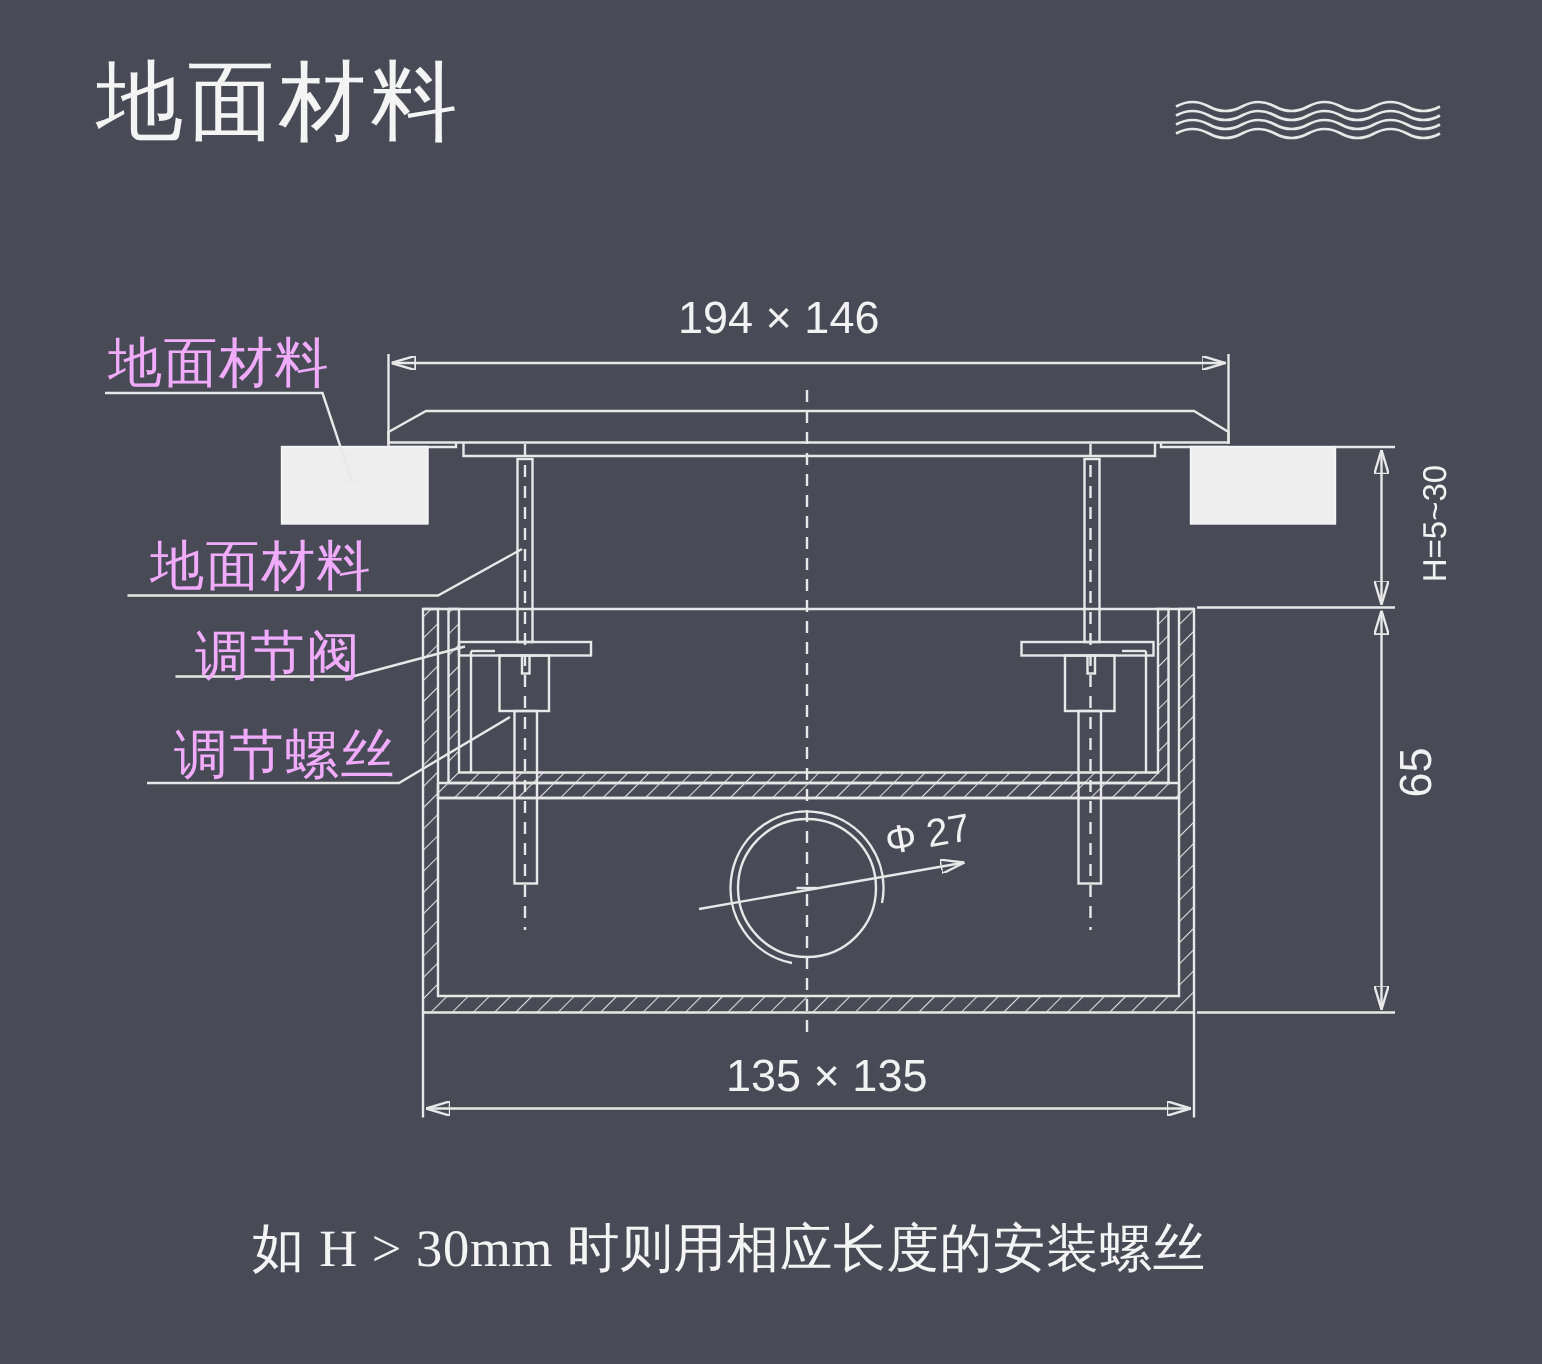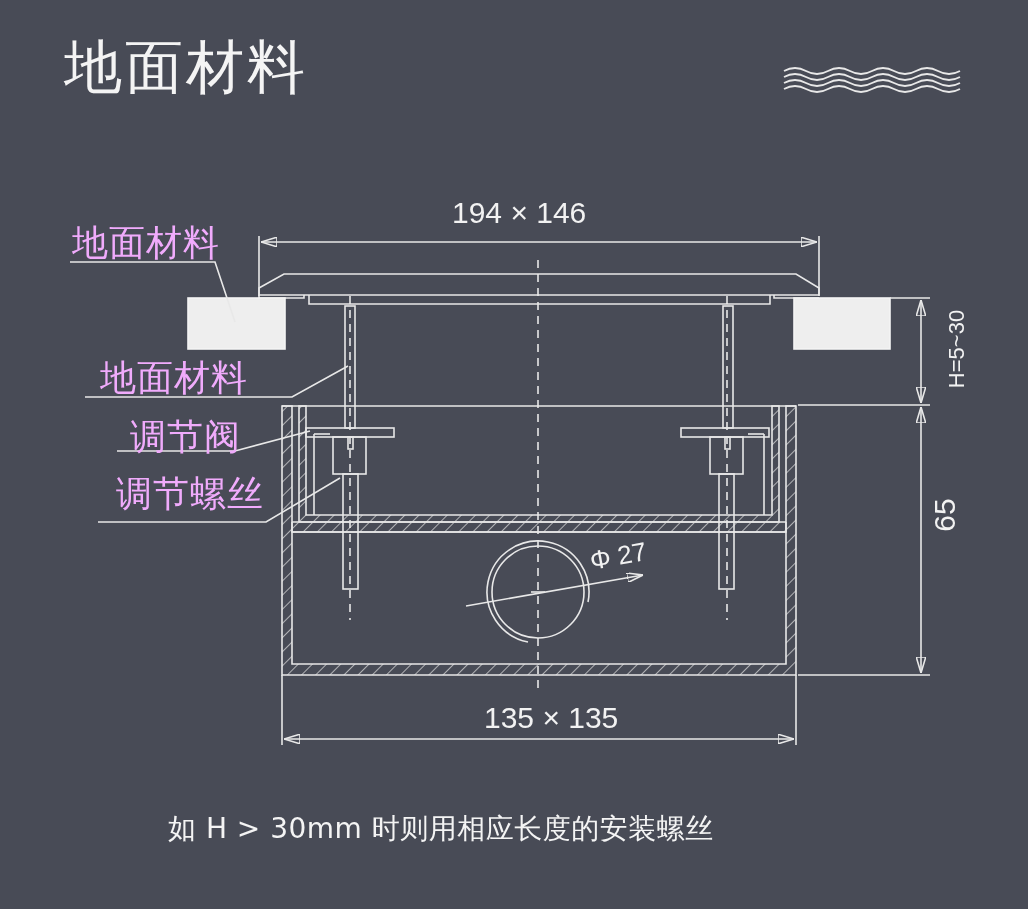--- a/index.html
+++ b/index.html
@@ -1,20 +1,20 @@
 <!DOCTYPE html>
 <html><head>
 <meta charset="utf-8">
 <style>
   html, body { margin:0; padding:0; }
   body { width:1028px; height:909px; background:#484b56; overflow:hidden; position:relative; font-family:"DejaVu Sans","Liberation Sans",sans-serif; color:#f2f2f2; }
   .title { position:absolute; left:64px; top:38px; font-size:58px; font-weight:300; letter-spacing:3px; color:#f4f4f4; line-height:1; }
   .label { position:absolute; font-size:36px; color:#f0abfc; line-height:1; letter-spacing:1px; }
   .dim { position:absolute; font-family:"Liberation Sans",sans-serif; font-size:30px; color:#f2f2f2; line-height:1; }
-  .note { position:absolute; left:168px; top:815px; font-size:28px; color:#f4f4f4; line-height:1; letter-spacing:0.5px; }
+  .note { position:absolute; left:168px; top:815px; font-size:35px; color:#f4f4f4; line-height:1; letter-spacing:0.5px;font-family:Liberation Serif, serif; }
   svg { position:absolute; left:0; top:0; }
 </style>
 </head>
 <body>
 
 <div class="title">地面材料</div>
 
 <svg width="1028" height="909" viewBox="0 0 1028 909">
   <defs>
     <pattern id="hatch" patternUnits="userSpaceOnUse" width="10" height="10" patternTransform="rotate(45)">
@@ -113,21 +113,21 @@
       <polyline points="85,397 292,397 348,366"></polyline>
       <polyline points="117,451 235,451 310,431"></polyline>
       <polyline points="98,522 266,522 340,478"></polyline>
     </g>
   </g>
 </svg>
 
 <div class="label" style="left:72px;top:225px;">地面材料</div>
 <div class="label" style="left:100px;top:360px;">地面材料</div>
 <div class="label" style="left:130px;top:422px;font-family:Liberation Mono, monospace;">调节阀</div>
-<div class="label" style="left:116px;top:476px;">调节螺丝</div>
+<div class="label" style="left:116px;top:486px;">调节螺丝</div>
 
 <div class="dim" style="left:452px;top:198px;">194 × 146</div>
 <div class="dim" style="left:464px;top:703px;margin-left:20px;">135 × 135</div>
 <div class="dim" style="left:588px;top:548px;font-size:26px;transform:rotate(-10deg);transform-origin:left top;">Φ 27</div>
 <div class="dim" style="left:912px;top:338px;font-size:22px;transform:rotate(-90deg);transform-origin:center;width:90px;text-align:center;">H=5~30</div>
 <div class="dim" style="left:928px;top:500px;font-size:30px;transform:rotate(-90deg);transform-origin:center;">65</div>
 
 <div class="note">如 H &gt; 30mm 时则用相应长度的安装螺丝</div>
 
 </body></html>

